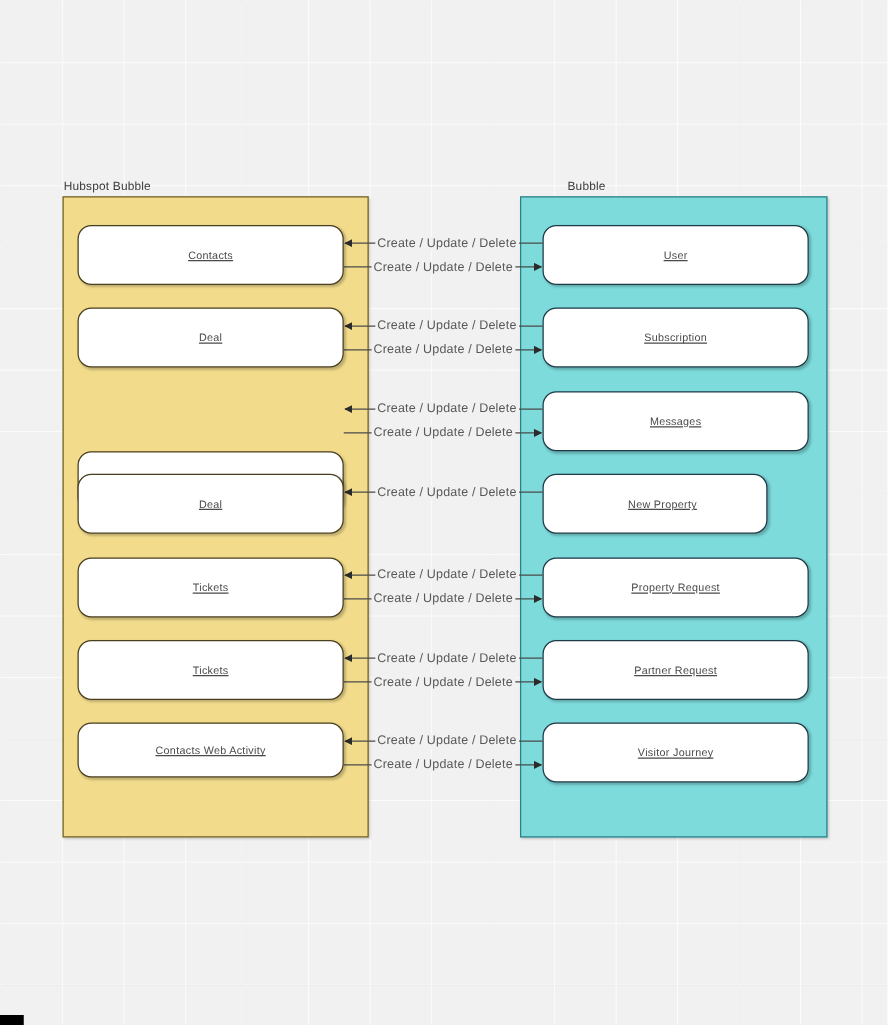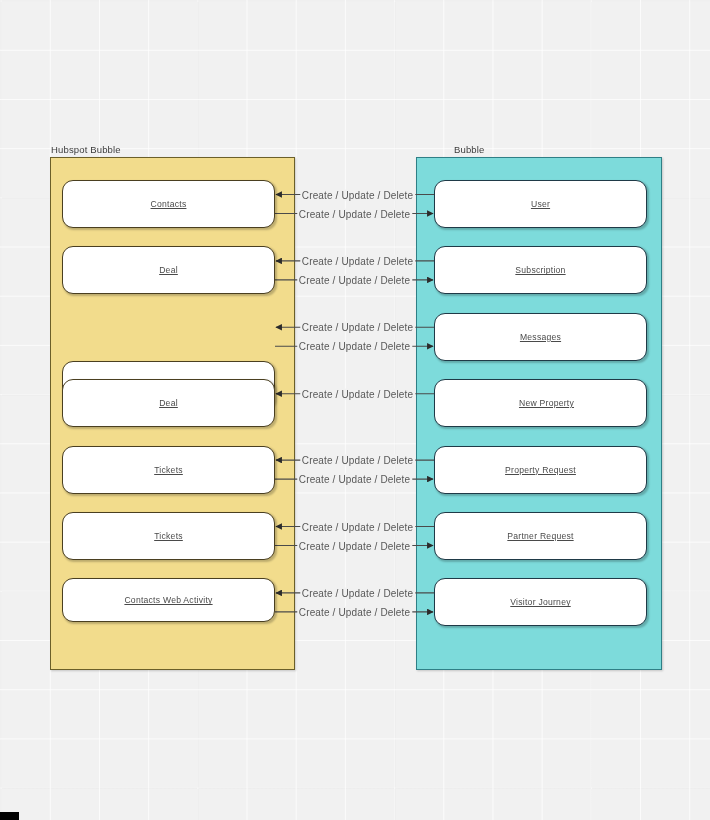--- a/index.html
+++ b/index.html
@@ -162,21 +162,21 @@
       </div>
       <div class="node node-right" style="left: 434px; top: 180px; width: 213px; height: 48px;">
         <span>User</span>
       </div>
       <div class="node node-right" style="left: 434px; top: 246.4px; width: 213px; height: 48px;">
         <span>Subscription</span>
       </div>
       <div class="node node-right" style="left: 434px; top: 312.8px; width: 213px; height: 48px;">
         <span>Messages</span>
       </div>
-      <div class="node node-right" style="left: 434px; top: 379.2px; width: 213px; height: 48px; padding-left: 12px;">
+      <div class="node node-right" style="left: 434px; top: 379.2px; width: 180px; height: 48px; padding-left: 12px;">
         <span>New Property</span>
       </div>
       <div class="node node-right" style="left: 434px; top: 445.6px; width: 213px; height: 48px;">
         <span>Property Request</span>
       </div>
       <div class="node node-right" style="left: 434px; top: 512px; width: 213px; height: 48px;">
         <span>Partner Request</span>
       </div>
       <div class="node node-right" style="left: 434px; top: 578.4px; width: 213px; height: 48px;">
         <span>Visitor Journey</span>

